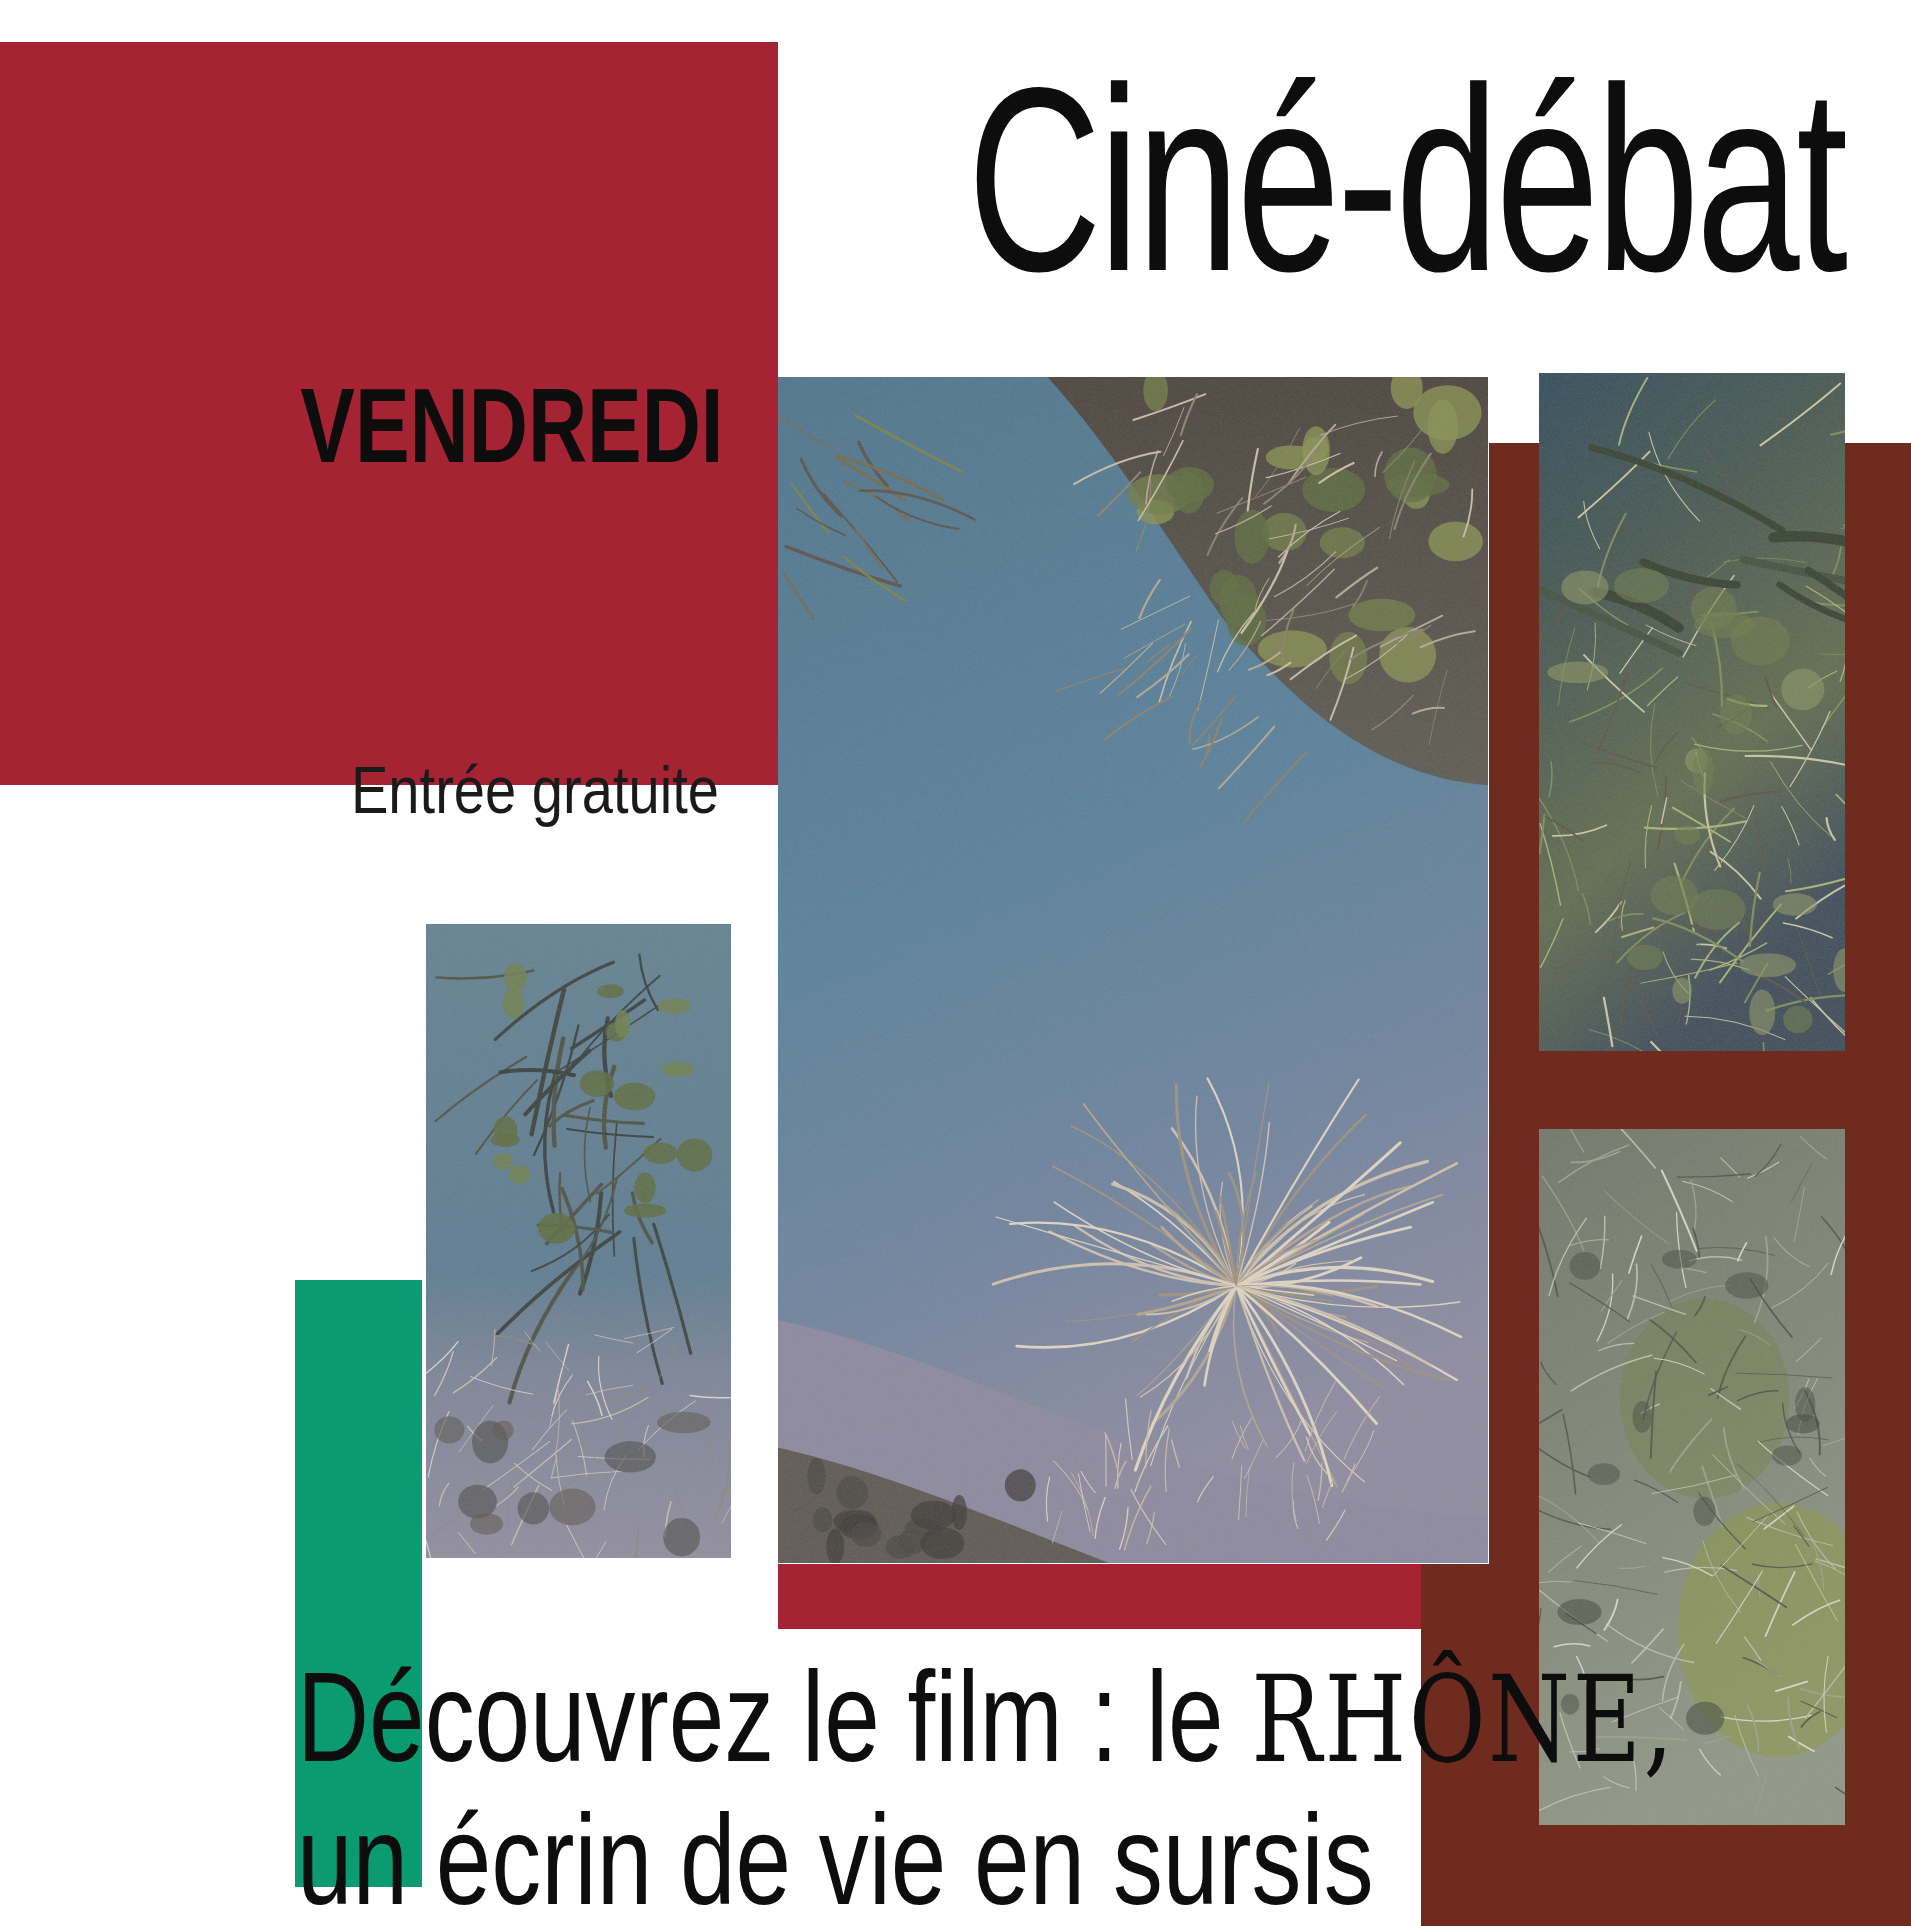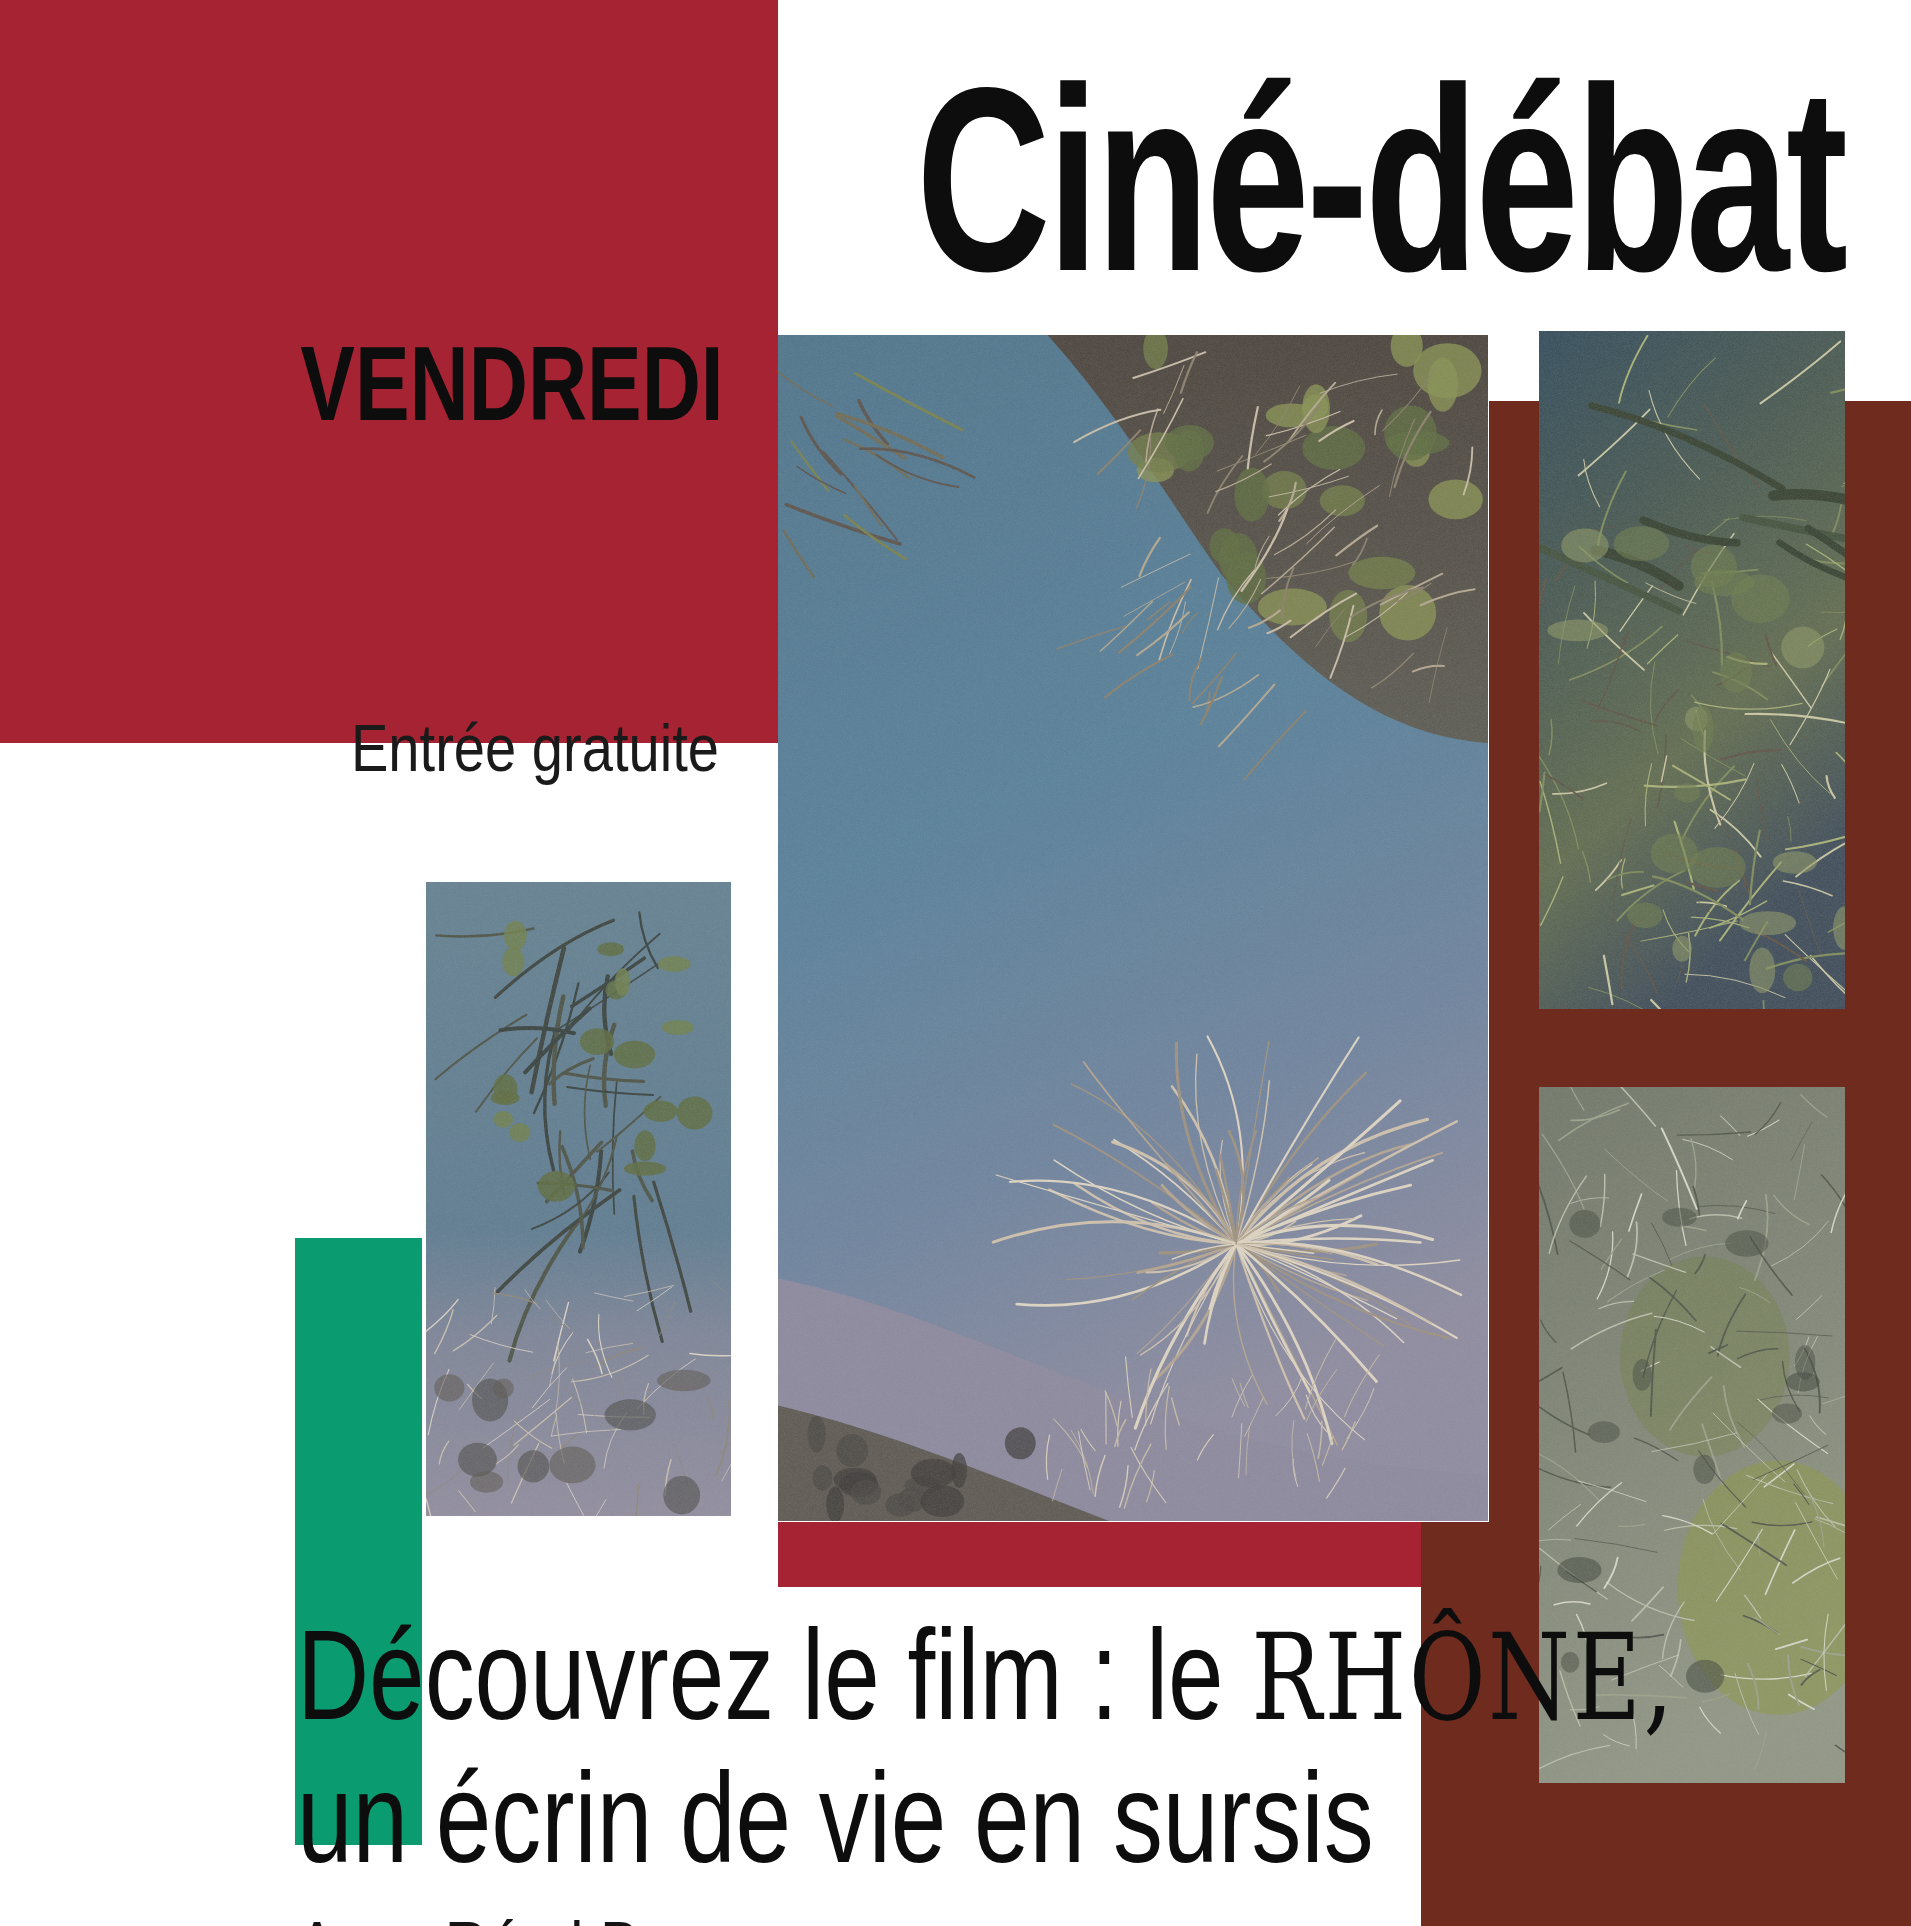--- a/index.html
+++ b/index.html
@@ -1,37 +1,37 @@
 <!DOCTYPE html>
 <html style="font-size:6.2px"><head>
 <meta charset="utf-8">
 <style>
   html,body{margin:0;padding:0;background:#ffffff;}
   body{width:1911px;height:2703px;position:relative;font-family:"Liberation Sans",sans-serif;overflow:hidden;}
-  .abs{position:absolute;}
+  .abs{position:absolute;margin-top:42px;}
   .noint{cursor:default;}
   
   #red-left  {left:0;top:2190;width:778px;height:743px;background:#a52332;}
   #red-band  {left:2020;top:1522px;width:643px;height:65px;background:#a52332;left:778px;}
   #maroon-col{left:1489px;top:401px;width:423px;height:2011px;background:#6e2b1e;}
   #maroon-ext{left:1421px;top:1522px;width:69px;height:890px;background:#6e2b1e;}
   #green-bar {left:295px;top:1238px;width:127px;height:607px;background:#0b9b71;}
   
   .photo{overflow:hidden;}
   .photo svg{display:block;width:100%;height:100%;}
   #photo-main {left:778px;top:335px;width:710px;height:1186px;}
   #photo-left {left:426px;top:882px;width:305px;height:634px;}
   #photo-rt   {left:1539px;top:331px;width:306px;height:678px;}
   #photo-rb   {left:1539px;top:1087px;width:306px;height:696px;}
   
   .cx{display:inline-block;}
   .o-l{transform-origin:0 50%;}
   .o-r{transform-origin:100% 50%;}
   
-  #title{right:66px;top:49px;margin:0;font-size:262px;font-weight:700;color:#0d0d0d;line-height:1;white-space:nowrap;text-align:right;width:1541px;}
+  #title{right:66px;top:49px;margin:0;font-size:262px;font-weight:400;color:#0d0d0d;line-height:1;white-space:nowrap;text-align:right;width:1541px;}
   #title .cx{transform:scaleX(0.71);letter-spacing:-4.6px;}
   
   #date{right:1187px;top:328px;text-align:right;color:#0d0d0d;}
   #date .cx{transform:scaleX(0.78);}
   #date div{font-size:105px;font-weight:700;line-height:1.07;white-space:nowrap;}
   
   #admission{right:1192px;top:710px;text-align:left;color:#1a1a1a;}
   #admission .cx{transform:scaleX(0.85);font-size:66px;font-weight:400;white-space:nowrap;}
   
   #film-title{left:297px;top:1603px;color:#0d0d0d;}

